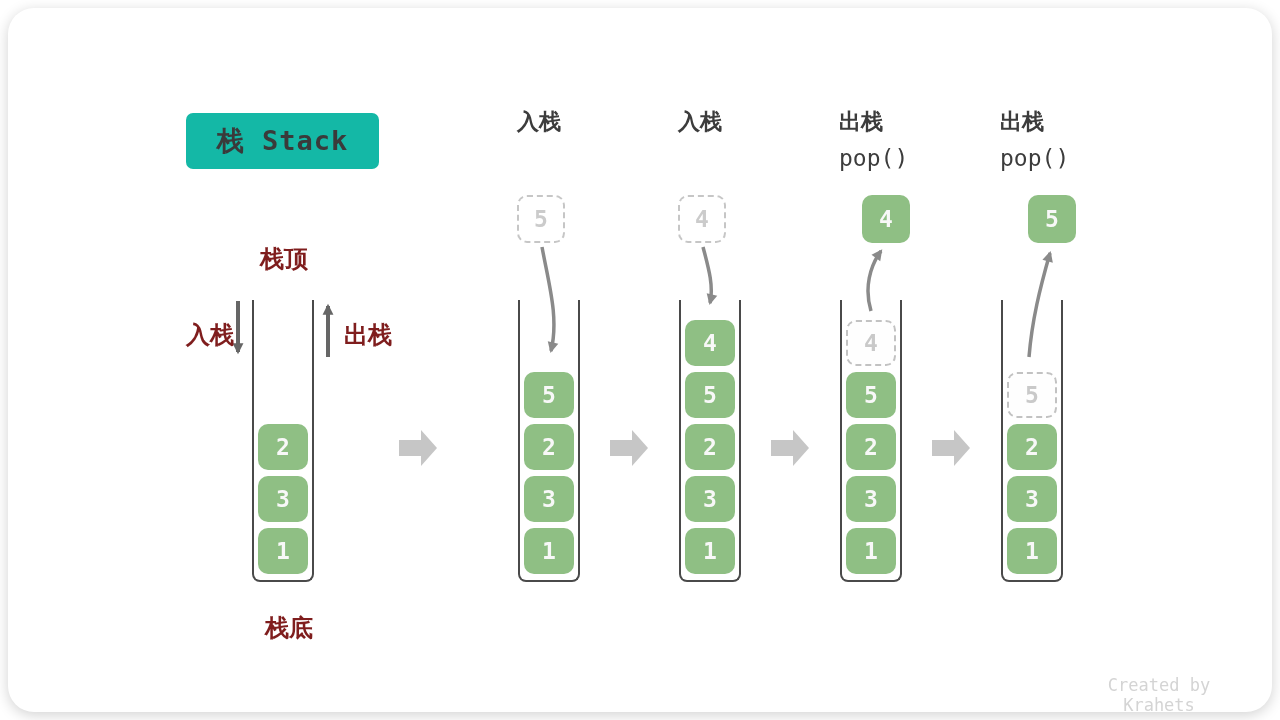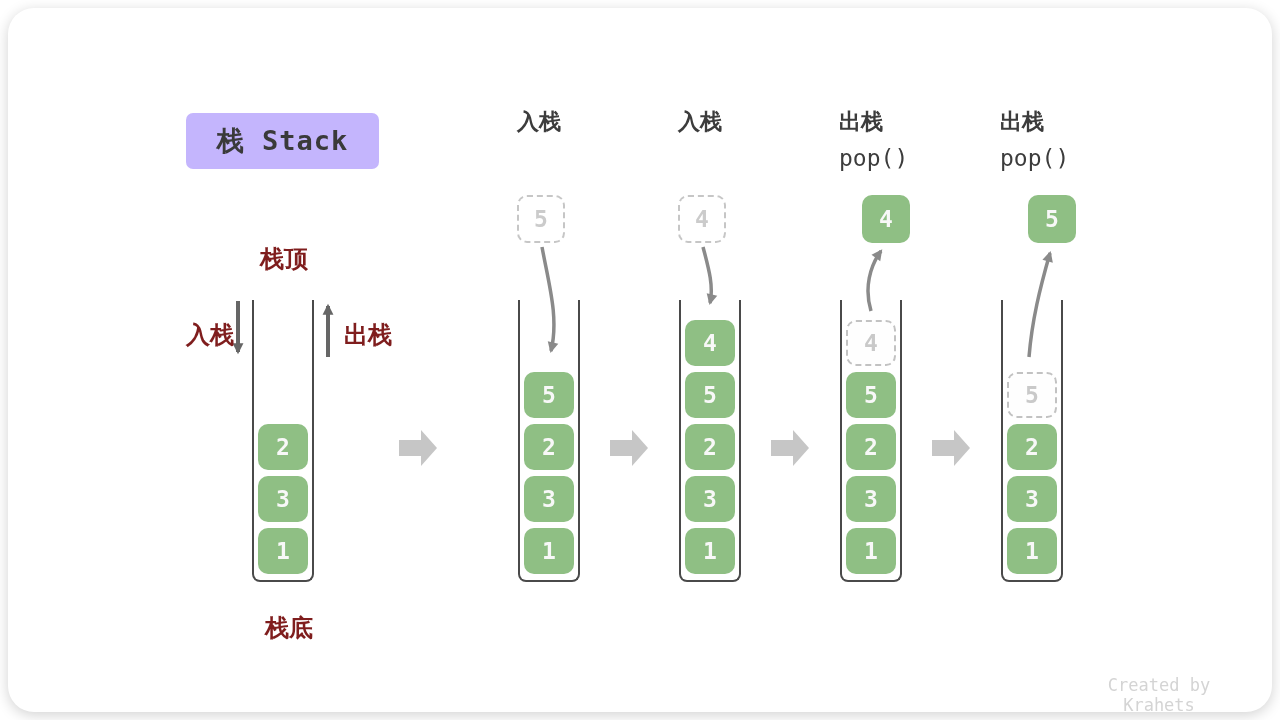--- a/index.html
+++ b/index.html
@@ -2,21 +2,21 @@
 <html><head>
 <meta charset="utf-8">
 <style>
   html,body{margin:0;padding:0;width:1280px;height:720px;background:#ffffff;overflow:hidden;
             font-family:"DejaVu Sans","Liberation Sans",sans-serif;}
   .canvas{position:absolute;left:0;top:0;width:1280px;height:720px;}
   .card{position:absolute;left:8px;top:8px;width:1264px;height:704px;background:#ffffff;
         border-radius:26px;box-shadow:0 3px 14px rgba(0,0,0,0.18);}
   .overlay{position:absolute;left:0;top:0;width:1280px;height:720px;pointer-events:none;}
 
-  .title-box{position:absolute;left:186px;top:113px;width:193px;height:56px;background:#c4b5fd;
+  .title-box{position:absolute;left:186px;top:113px;width:193px;height:56px;background:#14b8a6;
              border-radius:7px;display:flex;align-items:center;justify-content:center;
              font-family:"DejaVu Sans Mono","Liberation Mono",monospace;
              font-size:27px;font-weight:700;color:#3a3a3a;letter-spacing:1px;}
 
   .side-label{position:absolute;font-size:24px;font-weight:700;color:#7f1d1d;white-space:nowrap;}
   .lbl-top{left:255px;top:243px;width:58px;text-align:center;}
   .lbl-bottom{left:255px;top:612px;width:58px;text-align:right;}
   .lbl-push{left:186px;top:319px;}
   .lbl-pop{left:344px;top:319px;}
 

